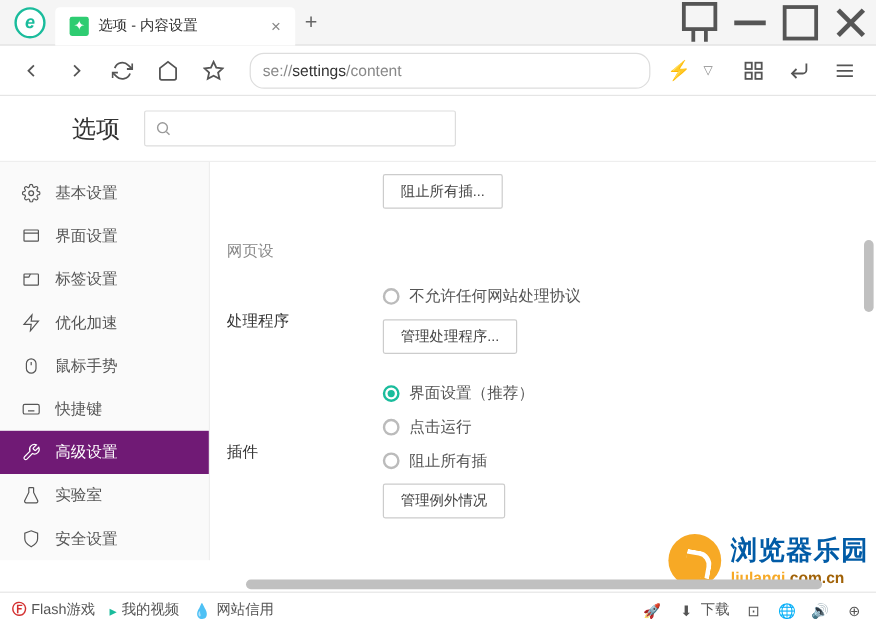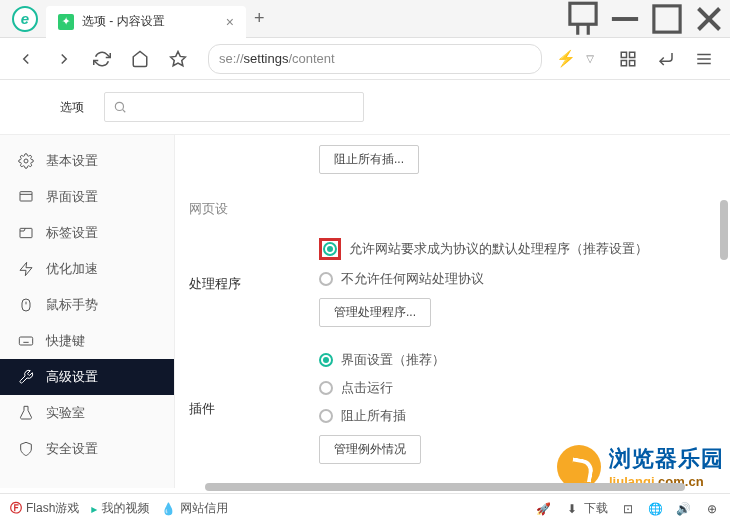--- a/index.html
+++ b/index.html
@@ -18,28 +18,28 @@
 
 .toolbar { height: 42px; display: flex; align-items: center; gap: 6px; padding: 0 10px; border-bottom: 1px solid #e5e5e5; }
 .nav-btn { width: 32px; height: 32px; display: flex; align-items: center; justify-content: center; color: #555; cursor: pointer; border-radius: 4px; }
 .nav-btn svg { width: 18px; height: 18px; }
 .addr-bar { flex: 1; height: 30px; border: 1px solid #ddd; border-radius: 12px; margin: 0 8px; display: flex; align-items: center; padding: 0 10px; background: #fff; }
 .addr-text { font-size: 13px; color: #888; }
 .addr-text .dark { color: #333; }
 .bolt { color: #7cb342; font-size: 16px; margin-right: 4px; }
 .chev { color: #888; font-size: 10px; margin-right: 12px; }
 .page-title-row { display: flex; align-items: center; padding: 12px 20px 12px 60px; gap: 20px; border-bottom: 1px solid #eee; }
-.page-title { font-size: 12px; color: #333; }
+.page-title { font-size: 20px; color: #333; }
 .search-box { width: 260px; height: 30px; border: 1px solid #ddd; border-radius: 2px; display: flex; align-items: center; padding: 0 8px; }
 .search-box svg { width: 14px; height: 14px; color: #999; }
 
 .main-wrap { display: flex; flex: 1; overflow: hidden; }
 .sidebar { width: 175px; background: #fafafa; border-right: 1px solid #eee; padding-top: 8px; }
 .side-item { height: 36px; display: flex; align-items: center; gap: 12px; padding-left: 18px; font-size: 13px; color: #555; cursor: pointer; }
-.side-item.active { background: #0f172a; color: #fff; }
+.side-item.active { background: #701a75; color: #fff; }
 .side-item svg { width: 16px; height: 16px; flex-shrink: 0; }
 
 .settings-pane { flex: 1; overflow: auto; padding: 10px 0 0 14px; position: relative; }
 .section-label { font-size: 13px; color: #888; margin-bottom: 20px; }
 .setting-row { display: flex; margin-bottom: 24px; align-items: center; }
 .setting-name { width: 130px; font-size: 13px; color: #333; padding-top: 2px; }
 .setting-opts { flex: 1; }
 .radio-opt { display: flex; align-items: center; gap: 8px; margin-bottom: 10px; font-size: 13px; color: #555; }
 .radio { width: 14px; height: 14px; border: 2px solid #bbb; border-radius: 50%; display: inline-block; position: relative; }
 .radio.checked { border-color: #1abc9c; }
@@ -235,26 +235,20 @@
       </div>
   </div>
 
   <div class="settings-pane">
     <div class="top-btn-wrap"><button class="action-btn">阻止所有插...</button></div>
     <div class="section-label">网页设</div>
 
     <div class="setting-row">
       <div class="setting-name">处理程序</div>
       <div class="setting-opts">
-        <div class="radio-opt">
-            <span class="highlight-box">
-              <span class="radio checked"></span>
-            </span>
-            <span>允许网站要求成为协议的默认处理程序（推荐设置）</span>
-          </div>
         <div class="radio-opt">
             <span class="radio"></span>
             <span>不允许任何网站处理协议</span>
           </div>
         <button class="action-btn">管理处理程序...</button>
       </div>
     </div>
 
     <div class="setting-row">
       <div class="setting-name">插件</div>

